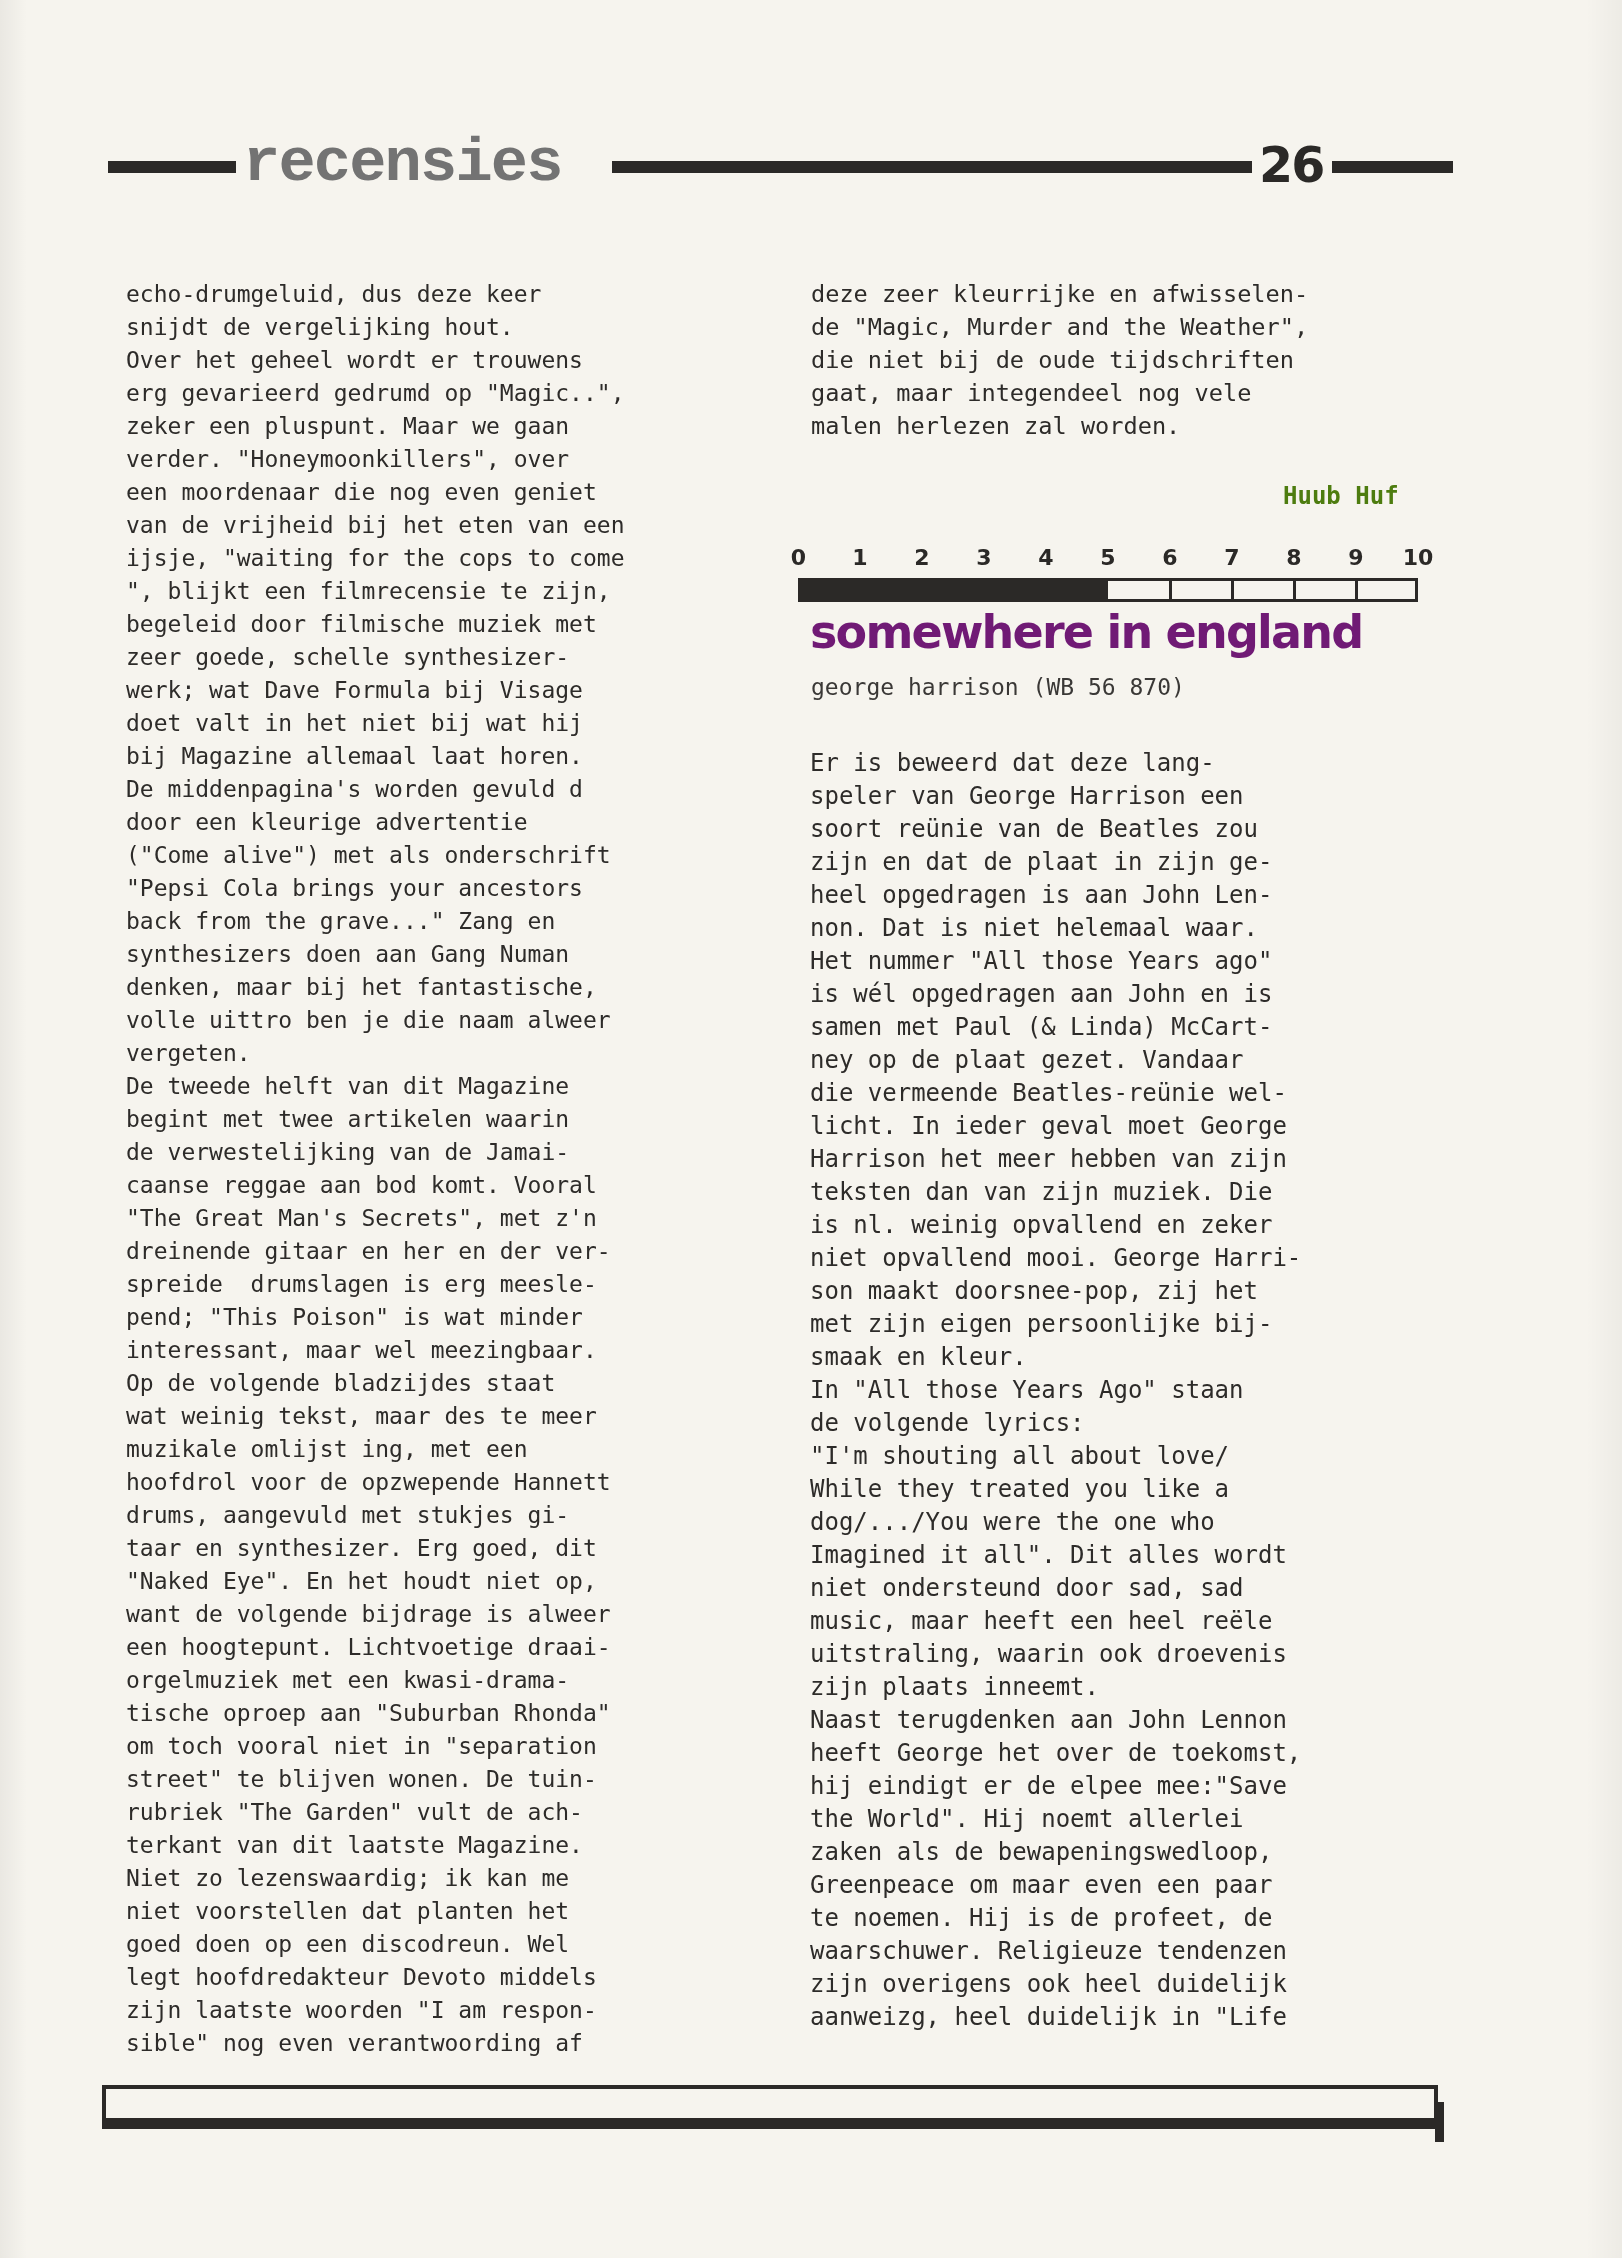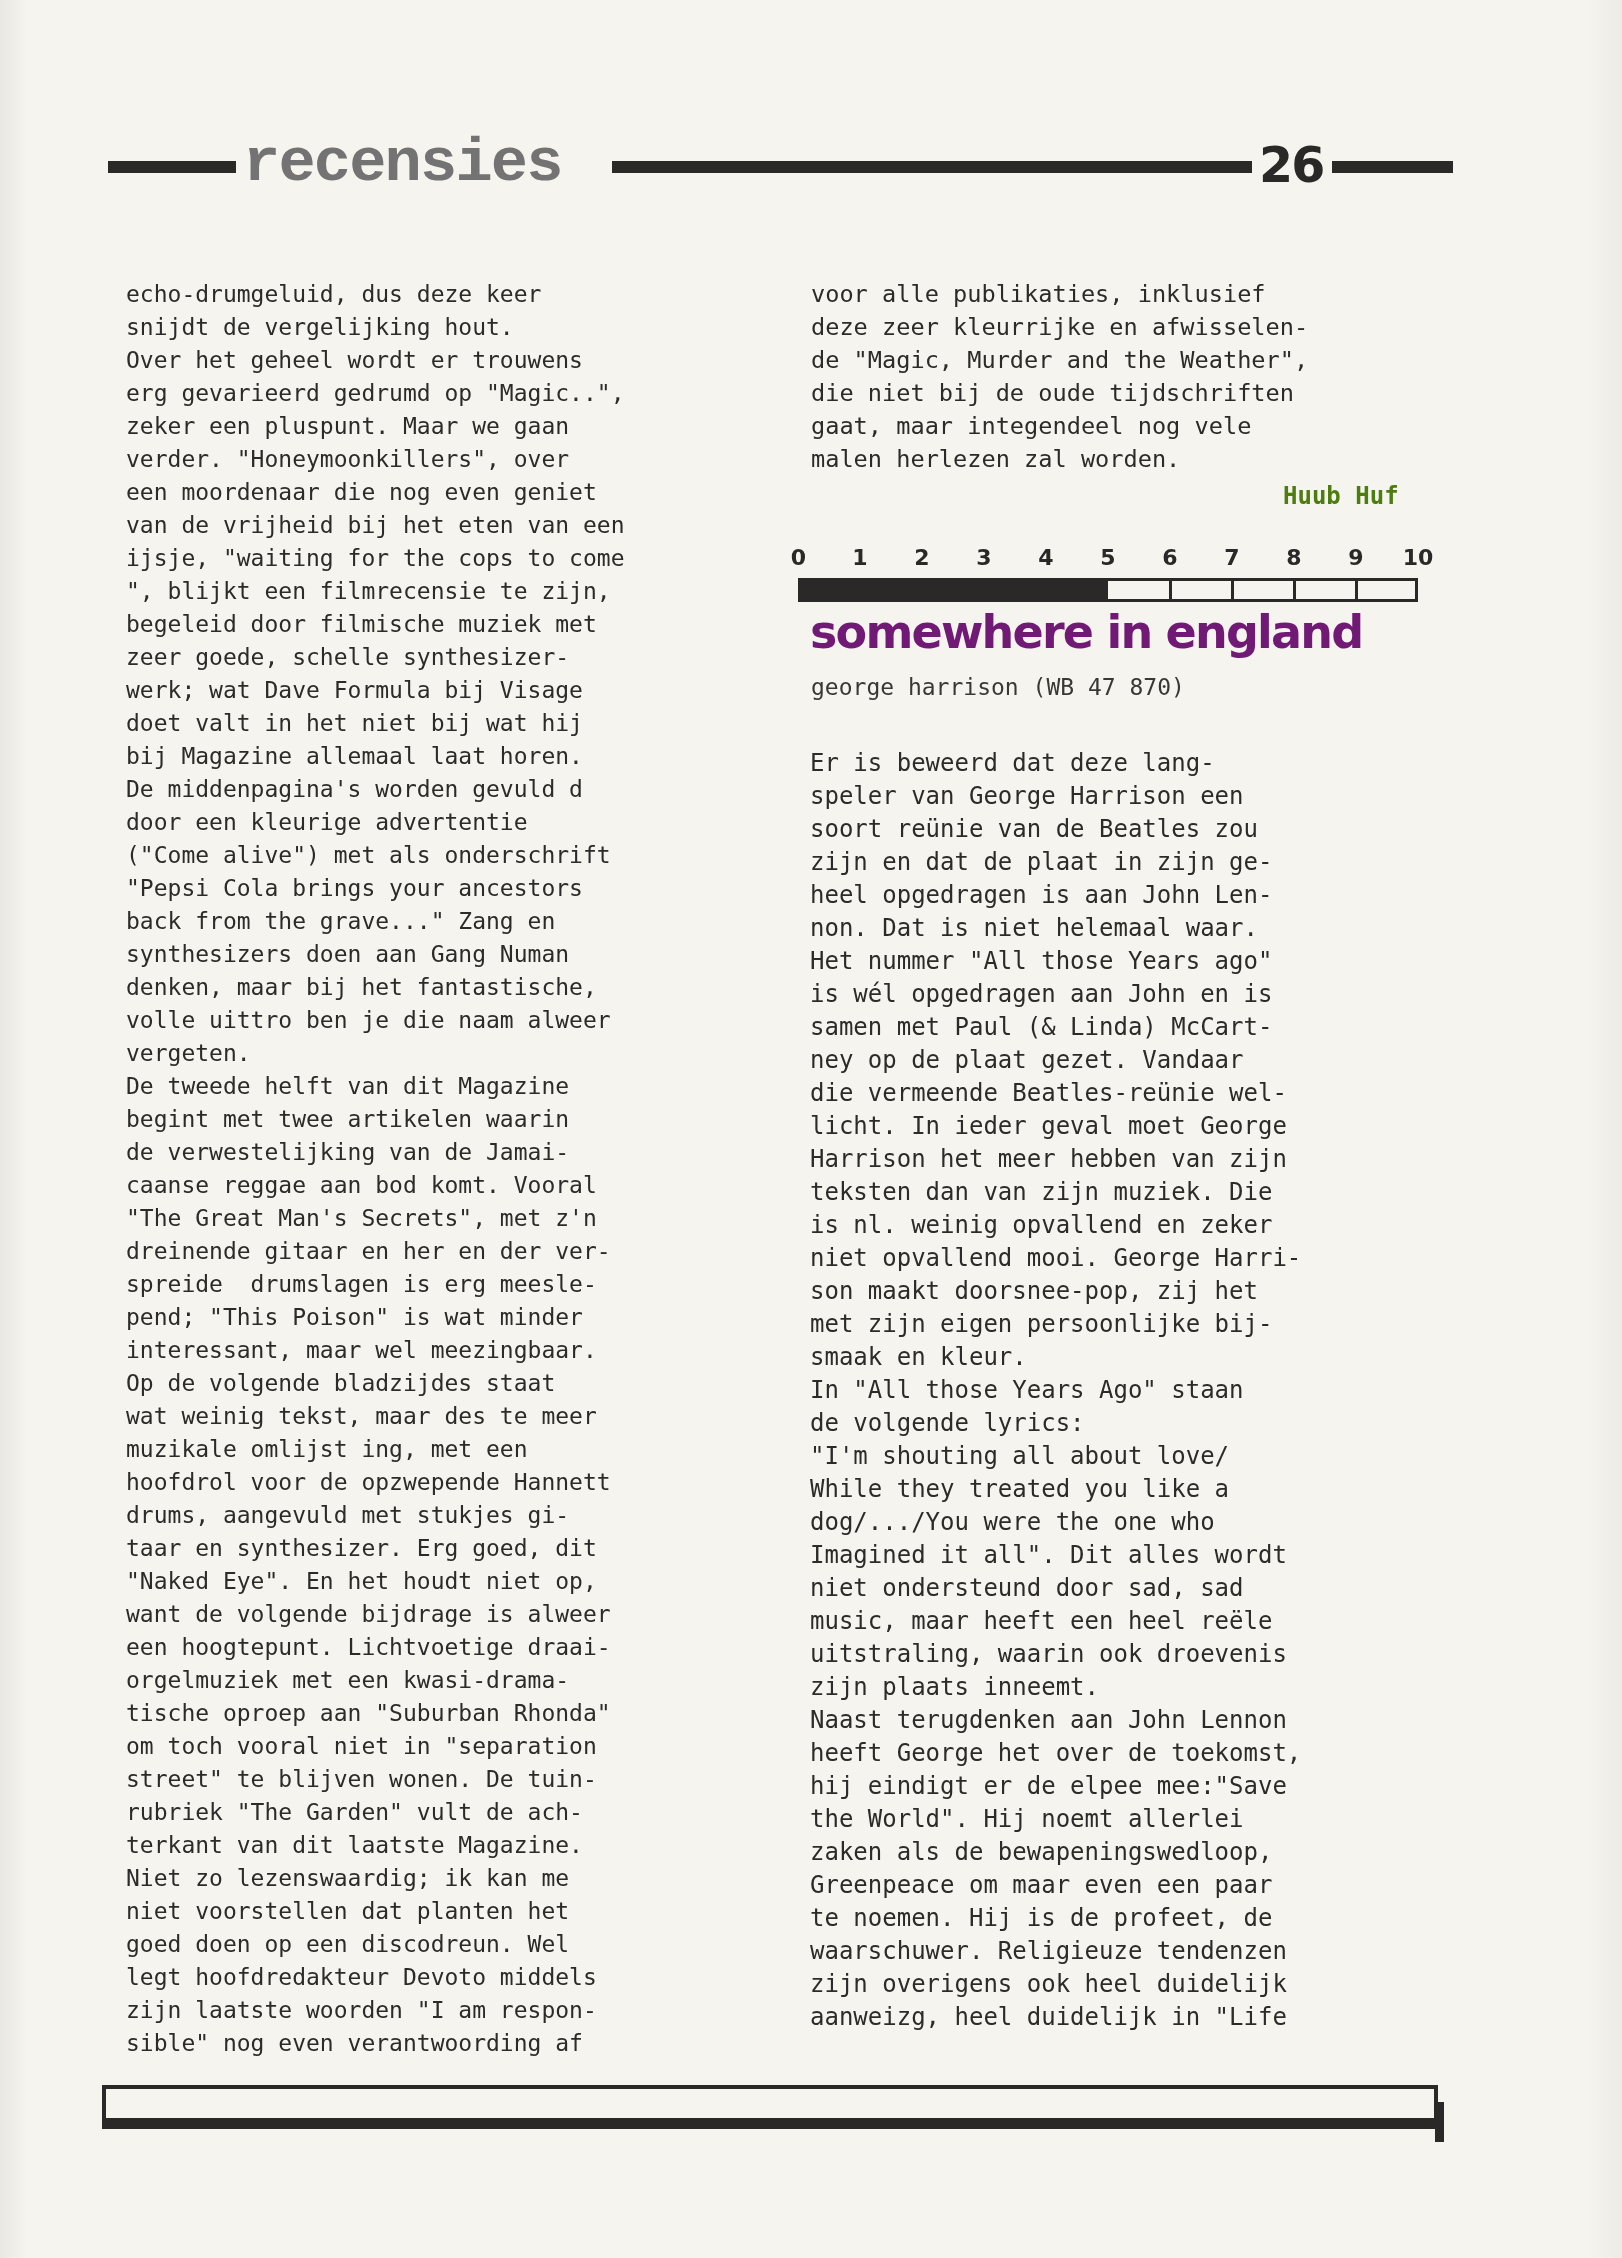--- a/index.html
+++ b/index.html
@@ -78,21 +78,21 @@
 <div class="hdr">
   <div class="rule" style="left:0;top:14.6px;width:128px;height:12.8px;"></div>
   <div class="hdr-title">recensies</div>
   <div class="rule" style="left:504px;top:14.6px;width:640px;height:12.8px;"></div>
   <div class="hdr-num">26</div>
   <div class="rule" style="left:1224px;top:14.6px;width:121px;height:12.8px;"></div>
 </div>
 
 <div class="col col-left" id="left-col"><div>echo-drumgeluid, dus deze keer</div><div>snijdt de vergelijking hout.</div><div>Over het geheel wordt er trouwens</div><div>erg gevarieerd gedrumd op "Magic..",</div><div>zeker een pluspunt. Maar we gaan</div><div>verder. "Honeymoonkillers", over</div><div>een moordenaar die nog even geniet</div><div>van de vrijheid bij het eten van een</div><div>ijsje, "waiting for the cops to come</div><div>", blijkt een filmrecensie te zijn,</div><div>begeleid door filmische muziek met</div><div>zeer goede, schelle synthesizer-</div><div>werk; wat Dave Formula bij Visage</div><div>doet valt in het niet bij wat hij</div><div>bij Magazine allemaal laat horen.</div><div>De middenpagina's worden gevuld d</div><div>door een kleurige advertentie</div><div>("Come alive") met als onderschrift</div><div>"Pepsi Cola brings your ancestors</div><div>back from the grave..." Zang en</div><div>synthesizers doen aan Gang Numan</div><div>denken, maar bij het fantastische,</div><div>volle uittro ben je die naam alweer</div><div>vergeten.</div><div>De tweede helft van dit Magazine</div><div>begint met twee artikelen waarin</div><div>de verwestelijking van de Jamai-</div><div>caanse reggae aan bod komt. Vooral</div><div>"The Great Man's Secrets", met z'n</div><div>dreinende gitaar en her en der ver-</div><div>spreide  drumslagen is erg meesle-</div><div>pend; "This Poison" is wat minder</div><div>interessant, maar wel meezingbaar.</div><div>Op de volgende bladzijdes staat</div><div>wat weinig tekst, maar des te meer</div><div>muzikale omlijst ing, met een</div><div>hoofdrol voor de opzwepende Hannett</div><div>drums, aangevuld met stukjes gi-</div><div>taar en synthesizer. Erg goed, dit</div><div>"Naked Eye". En het houdt niet op,</div><div>want de volgende bijdrage is alweer</div><div>een hoogtepunt. Lichtvoetige draai-</div><div>orgelmuziek met een kwasi-drama-</div><div>tische oproep aan "Suburban Rhonda"</div><div>om toch vooral niet in "separation</div><div>street" te blijven wonen. De tuin-</div><div>rubriek "The Garden" vult de ach-</div><div>terkant van dit laatste Magazine.</div><div>Niet zo lezenswaardig; ik kan me</div><div>niet voorstellen dat planten het</div><div>goed doen op een discodreun. Wel</div><div>legt hoofdredakteur Devoto middels</div><div>zijn laatste woorden "I am respon-</div><div>sible" nog even verantwoording af</div></div>
 
-<div class="col col-right-top" id="right-top"><div>voor alle publikaties, inklusief</div><div>deze zeer kleurrijke en afwisselen-</div><div>de "Magic, Murder and the Weather",</div><div>die niet bij de oude tijdschriften</div><div>gaat, maar integendeel nog vele</div><div>malen herlezen zal worden.</div></div>
+<div class="col col-right-top" id="right-top"><div>deze zeer kleurrijke en afwisselen-</div><div>de "Magic, Murder and the Weather",</div><div>die niet bij de oude tijdschriften</div><div>gaat, maar integendeel nog vele</div><div>malen herlezen zal worden.</div></div>
 <div class="signature">Huub Huf</div>
 
 <div class="scale" id="scale">
   <div class="scale-bar" id="scale-bar">
     <div class="scale-fill" id="scale-fill" style="width: 50%;"></div>
     <div class="scale-frame"></div>
   <div class="scale-tick" style="left: 371px;"></div>
       <div class="scale-tick" style="left: 433px;"></div>
       <div class="scale-tick" style="left: 495px;"></div>
       <div class="scale-tick" style="left: 557px;"></div>
@@ -104,19 +104,19 @@
     <div class="scale-num" style="left: 255px;">4</div>
     <div class="scale-num" style="left: 317px;">5</div>
     <div class="scale-num" style="left: 379px;">6</div>
     <div class="scale-num" style="left: 441px;">7</div>
     <div class="scale-num" style="left: 503px;">8</div>
     <div class="scale-num" style="left: 565px;">9</div>
     <div class="scale-num" style="left: 627px;">10</div>
   </div>
 
 <div class="album-title">somewhere in england</div>
-<div class="album-sub">george harrison (WB 47 870)</div>
+<div class="album-sub">george harrison (WB 56 870)</div>
 
 <div class="col col-right-body" id="right-body"><div>Er is beweerd dat deze lang-</div><div>speler van George Harrison een</div><div>soort reünie van de Beatles zou</div><div>zijn en dat de plaat in zijn ge-</div><div>heel opgedragen is aan John Len-</div><div>non. Dat is niet helemaal waar.</div><div>Het nummer "All those Years ago"</div><div>is wél opgedragen aan John en is</div><div>samen met Paul (&amp; Linda) McCart-</div><div>ney op de plaat gezet. Vandaar</div><div>die vermeende Beatles-reünie wel-</div><div>licht. In ieder geval moet George</div><div>Harrison het meer hebben van zijn</div><div>teksten dan van zijn muziek. Die</div><div>is nl. weinig opvallend en zeker</div><div>niet opvallend mooi. George Harri-</div><div>son maakt doorsnee-pop, zij het</div><div>met zijn eigen persoonlijke bij-</div><div>smaak en kleur.</div><div>In "All those Years Ago" staan</div><div>de volgende lyrics:</div><div>"I'm shouting all about love/</div><div>While they treated you like a</div><div>dog/.../You were the one who</div><div>Imagined it all". Dit alles wordt</div><div>niet ondersteund door sad, sad</div><div>music, maar heeft een heel reële</div><div>uitstraling, waarin ook droevenis</div><div>zijn plaats inneemt.</div><div>Naast terugdenken aan John Lennon</div><div>heeft George het over de toekomst,</div><div>hij eindigt er de elpee mee:"Save</div><div>the World". Hij noemt allerlei</div><div>zaken als de bewapeningswedloop,</div><div>Greenpeace om maar even een paar</div><div>te noemen. Hij is de profeet, de</div><div>waarschuwer. Religieuze tendenzen</div><div>zijn overigens ook heel duidelijk</div><div>aanweizg, heel duidelijk in "Life</div></div>
 
 <div class="bottom-box"></div>
 <div class="bottom-shadow"></div>
 
 
 </body></html>

